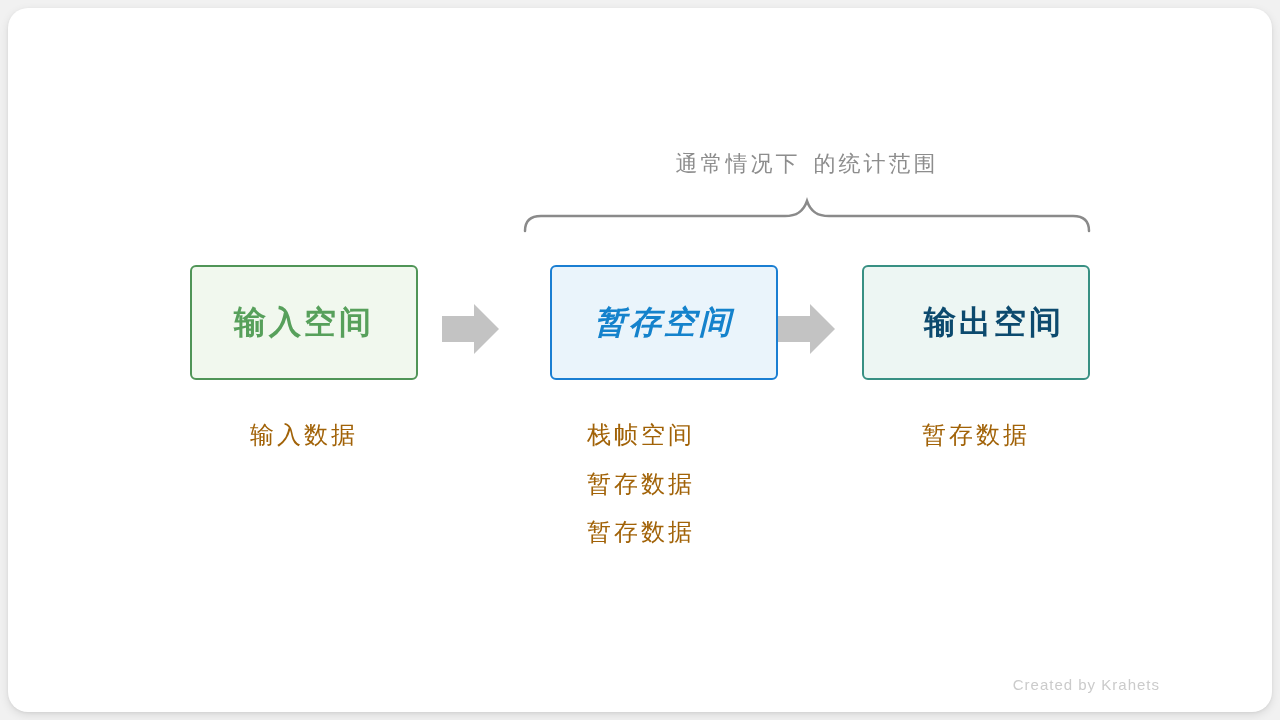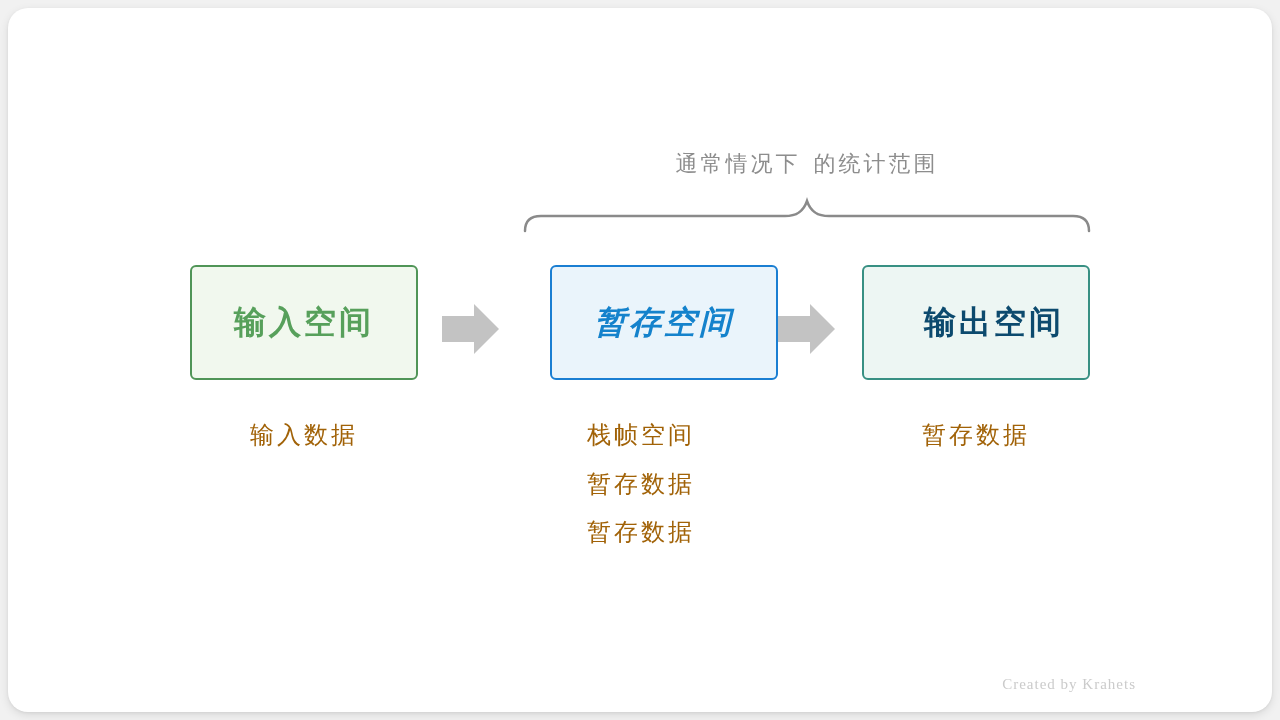--- a/index.html
+++ b/index.html
@@ -36,22 +36,22 @@
   #arrow1 { left: 778px; }
   .note {
     position: absolute; top: 411px; width: 300px;
     text-align: center; font-size: 24px; line-height: 48.5px;
     color: #a16207; letter-spacing: 3px;
   }
   #note0 { left: 154px; }
   #note1 { left: 491px; }
   #note2 { left: 826px; }
   .watermark {
-    position: absolute; right: 52px; top: 676px;
-    font-family: Liberation Serif, serif;
+    position: absolute; right: 28px; top: 676px;
+    font-family: Liberation Sans, sans-serif;
     font-size: 15px; color: #cbcbcb; letter-spacing: 1px;
   }
 </style>
 </head>
 <body>
 
 <div class="stage">
   <div class="card"></div>
 
   <div class="title">

